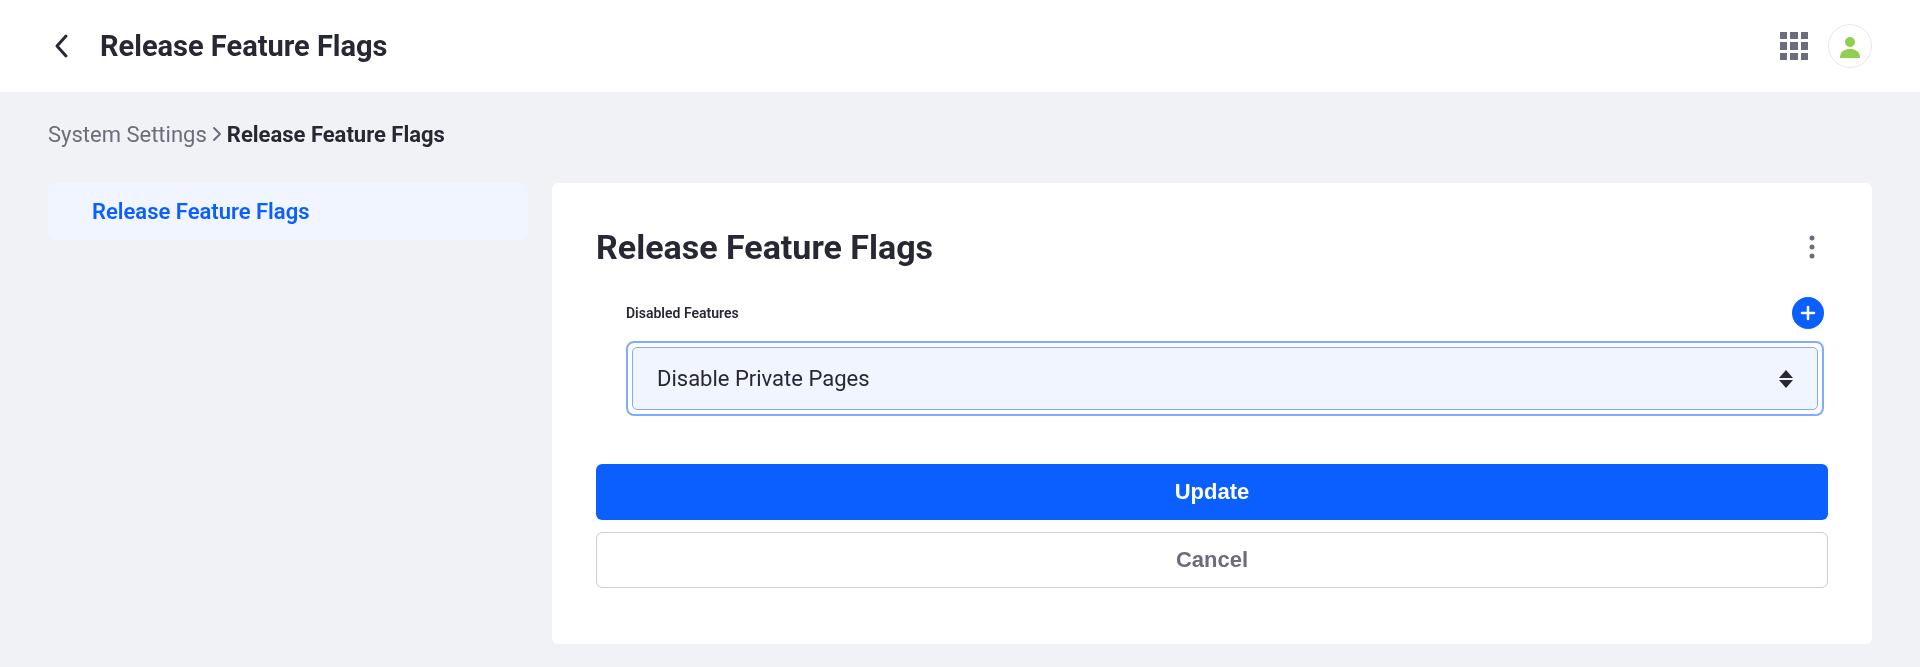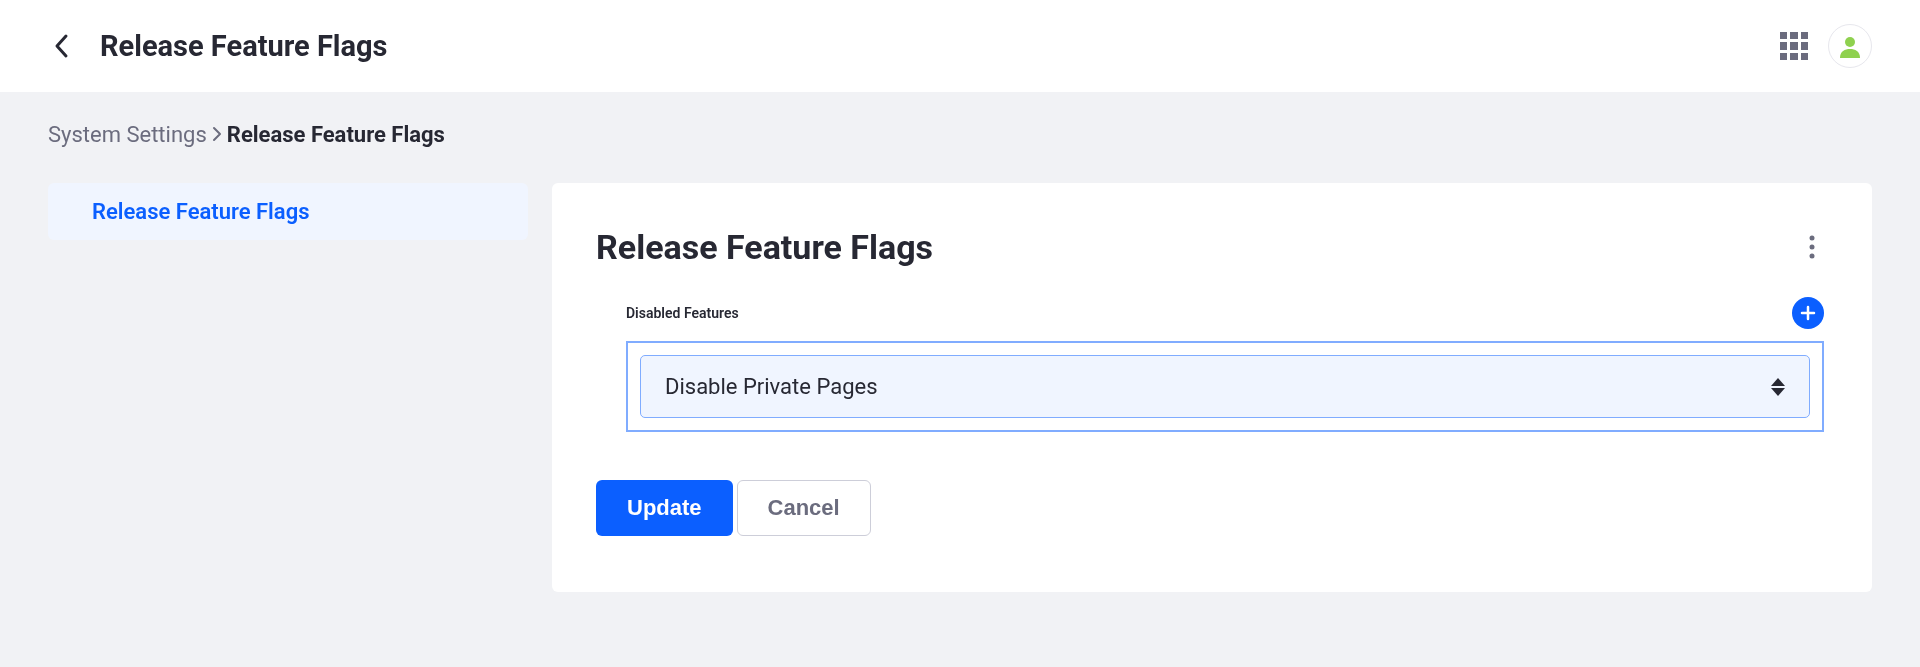--- a/index.html
+++ b/index.html
@@ -163,22 +163,22 @@
       background: #0b5fff;
       display: flex;
       align-items: center;
       justify-content: center;
       cursor: pointer;
       color: #fff;
     }
     .select-wrap {
       margin: 0 4px 0 30px;
       border: 2px solid #80acff;
-      border-radius: 0;
-      padding: 12px;
+      border-radius: 8px;
+      padding: 4px;
       margin-bottom: 48px;
     }
     .select-box {
       width: 100%;
       background: #f0f5ff;
       border: 1px solid #80acff;
       border-radius: 5px;
       padding: 18px 24px;
       display: flex;
       align-items: center;
@@ -190,21 +190,22 @@
       color: #272833;
     }
     .sort-icon {
       display: flex;
       flex-direction: column;
       gap: 2px;
       color: #272833;
     }
     .button-row {
       display: flex;
-      gap: 4px;
+      gap: 12px;
+      flex-direction: column;
     }
     .btn {
       font-size: 22px;
       font-weight: 600;
       padding: 14px 30px;
       border-radius: 6px;
       cursor: pointer;
       border: 1px solid transparent;
     }
     .btn-primary {

